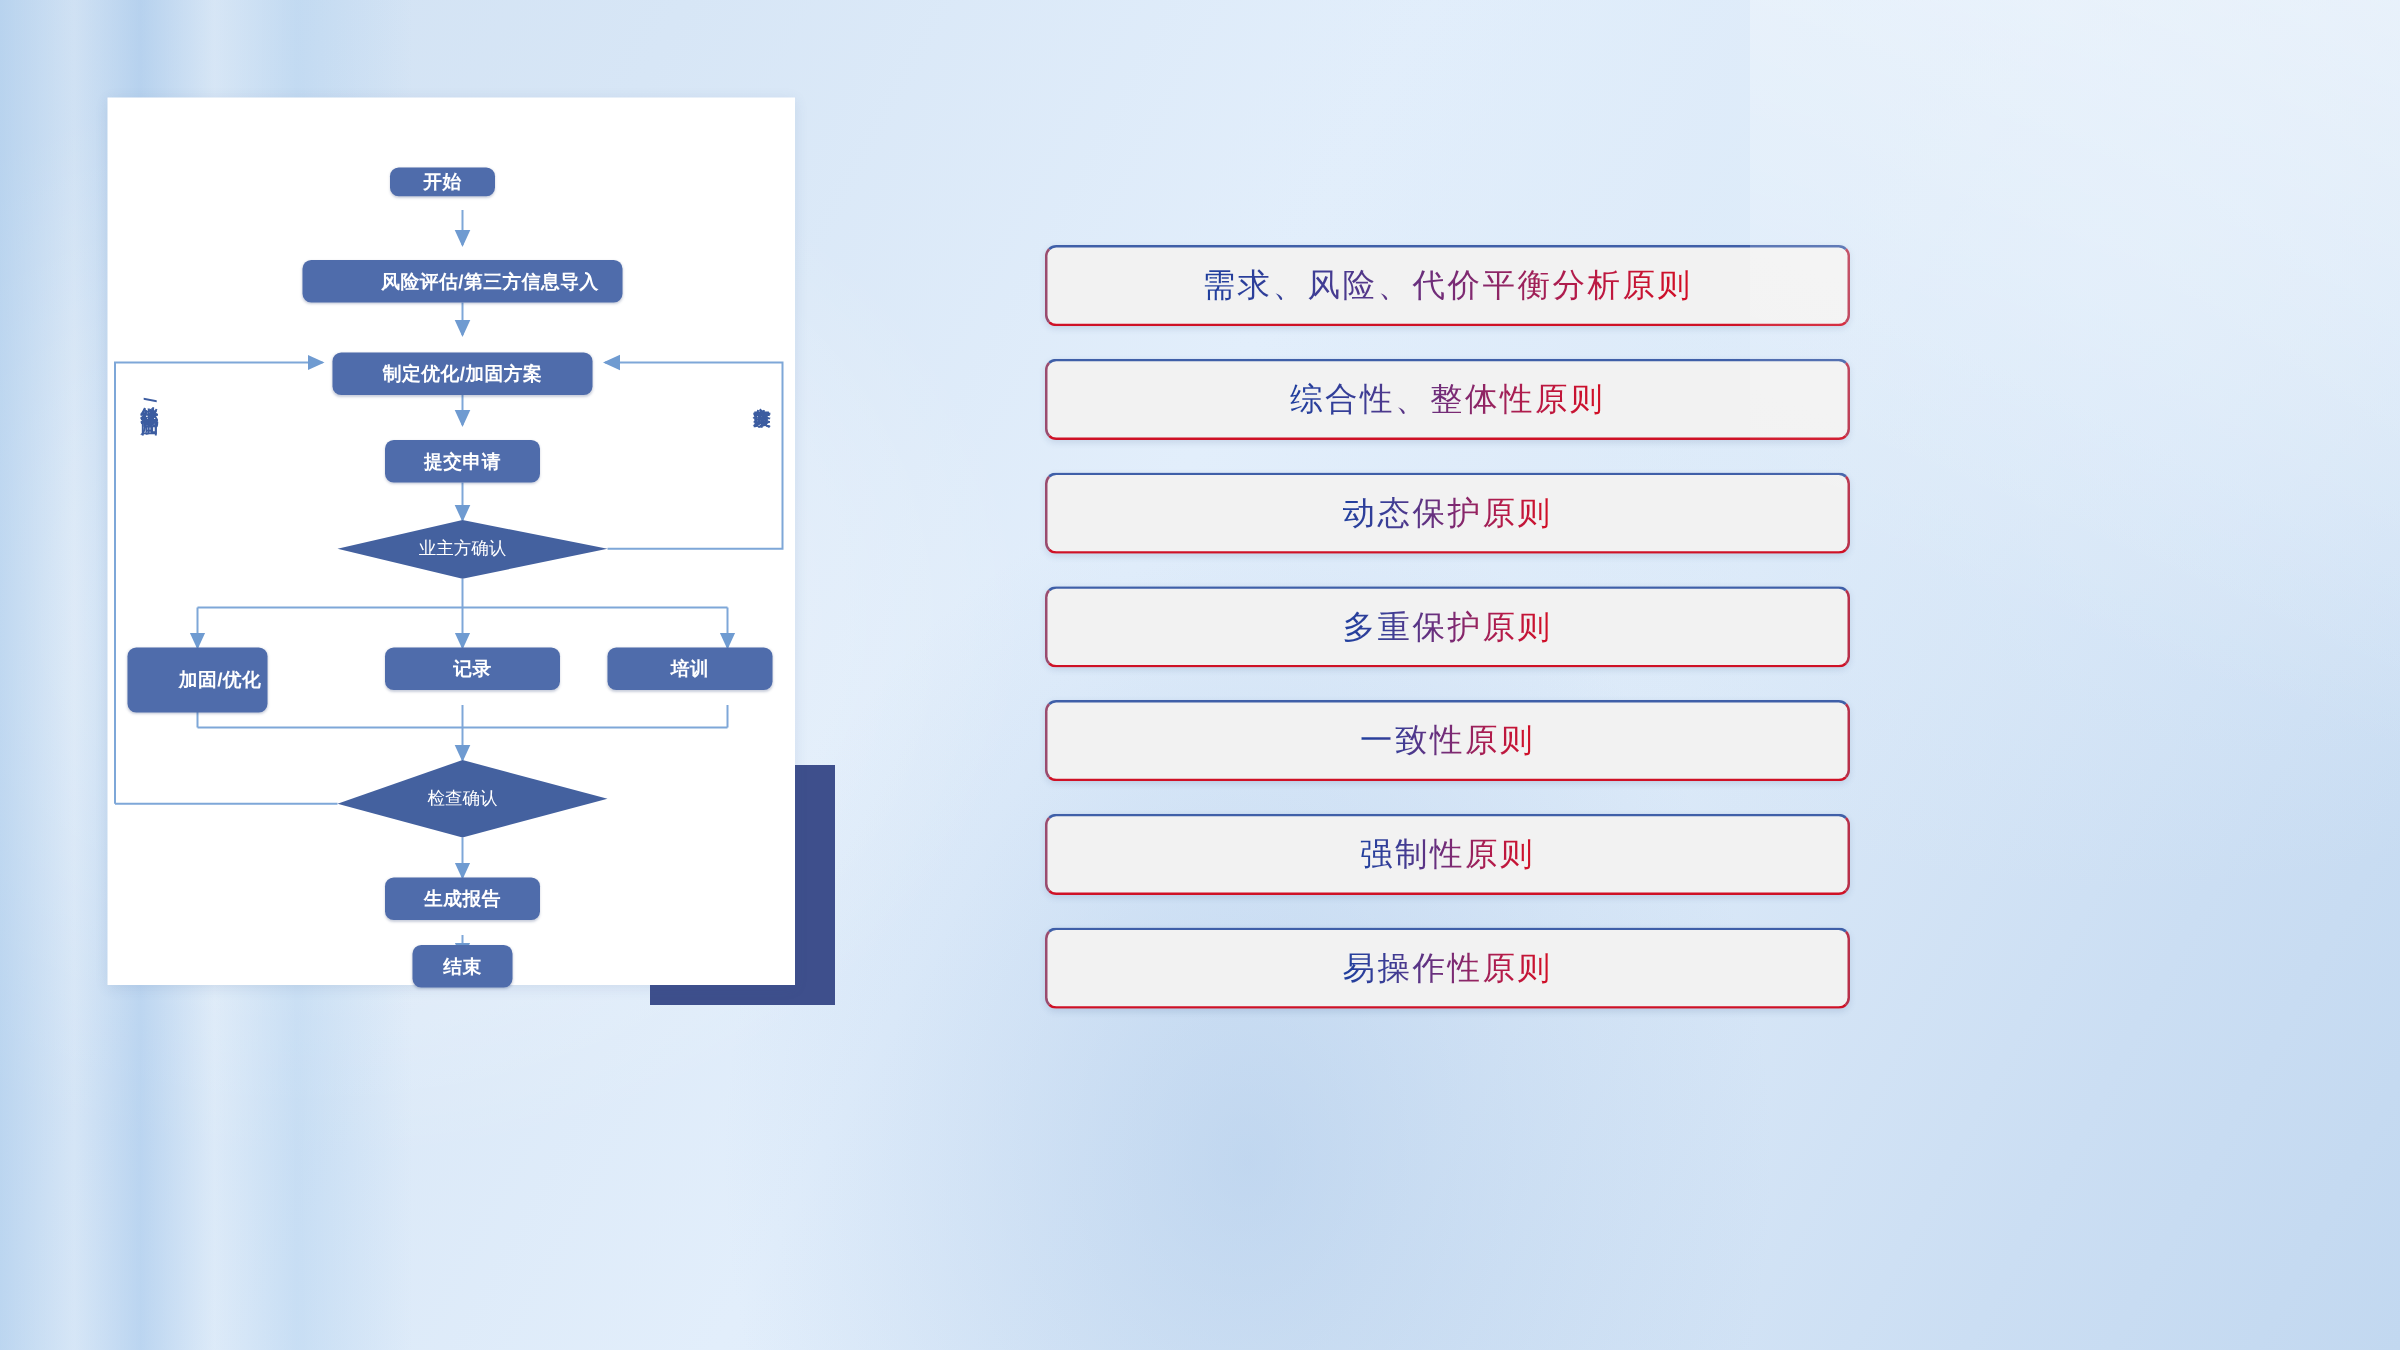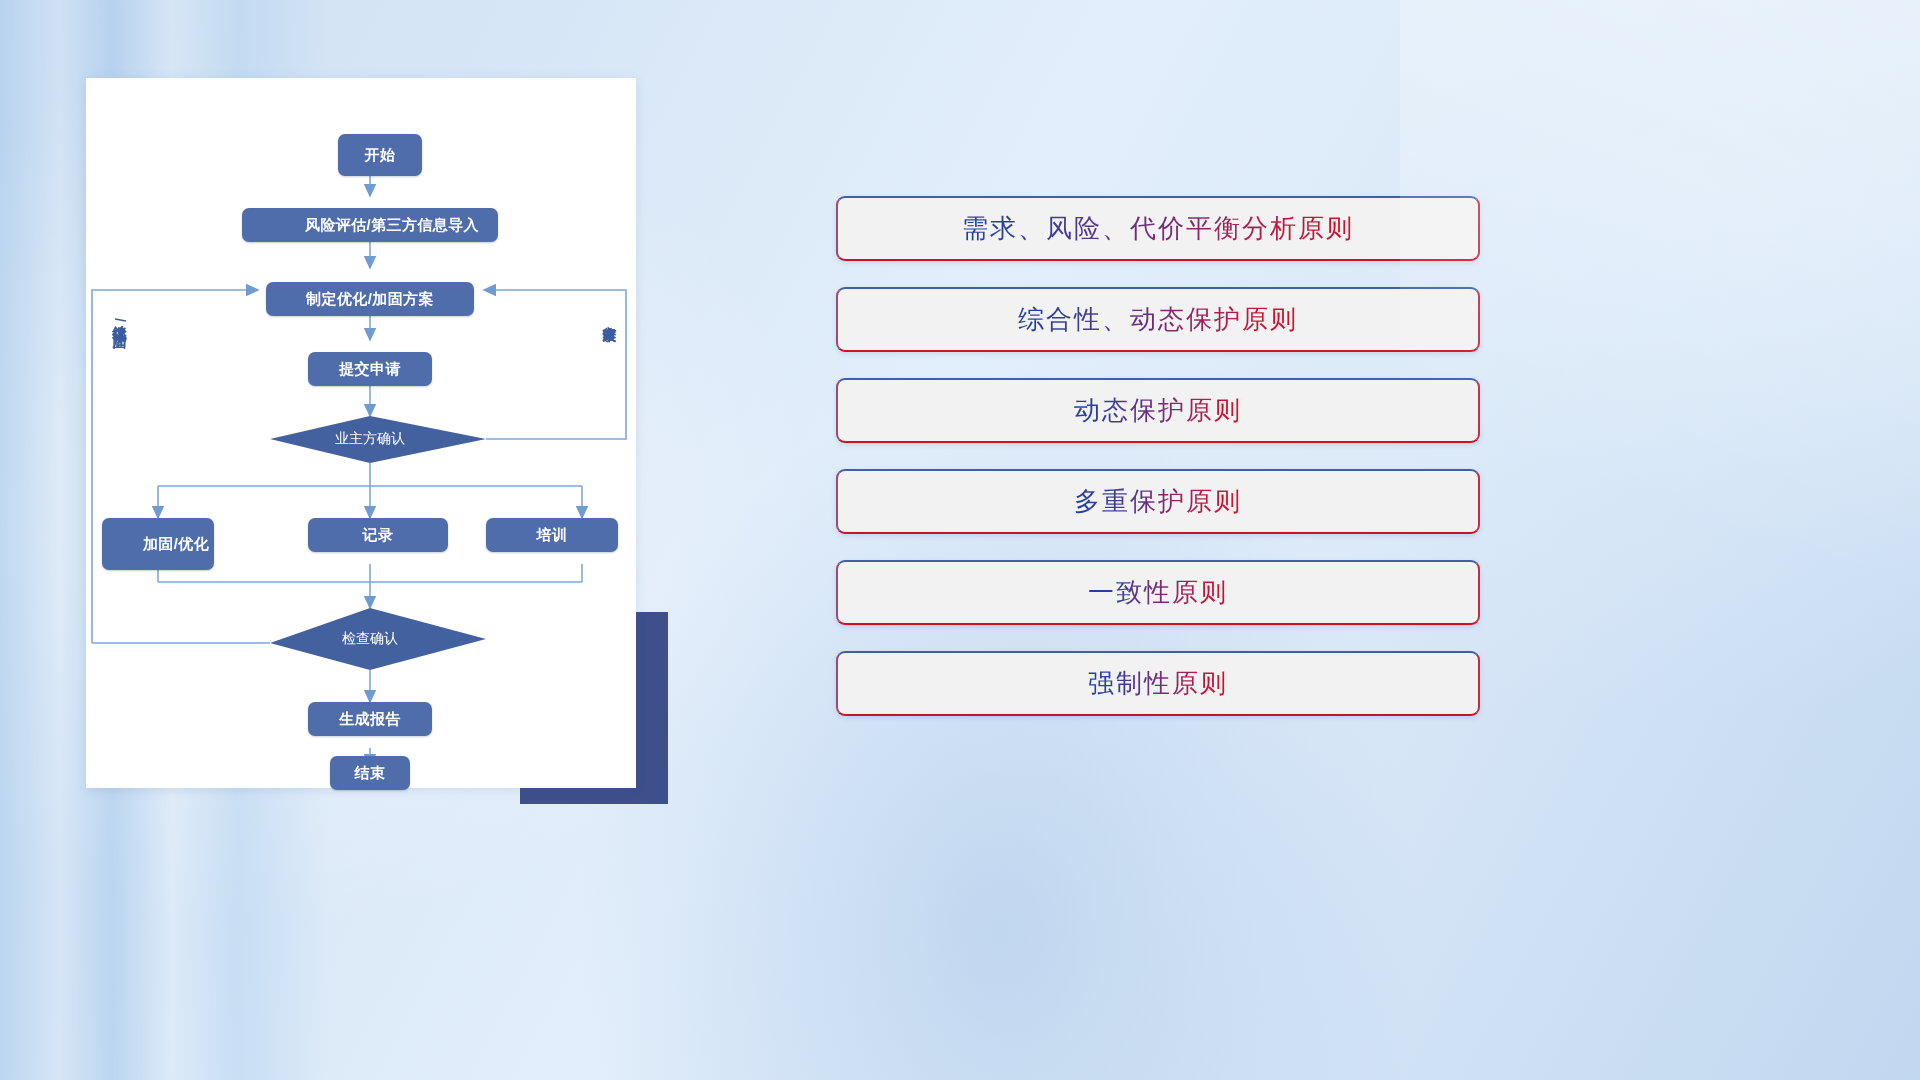--- a/index.html
+++ b/index.html
@@ -142,21 +142,21 @@
         <line x1="284" y1="592" x2="284" y2="624" marker-end="url(#ah)"></line>
 
         <line x1="284" y1="670" x2="284" y2="688" marker-end="url(#ah)"></line>
       </g>
 
       <polygon points="284,338 400,361 284,385 184,361" fill="#44619f"></polygon>
 
       <polygon points="284,530 400,561 284,592 184,565" fill="#44619f"></polygon>
     </svg>
 
-    <div class="node" style="left:252px; top:56px; width:84px; height:42px;">
+    <div class="node" style="left:226px; top:56px; width:84px; height:23px;">
       <span>开始</span>
     </div>
 
     <div class="node" style="left:156px; top:130px; width:256px; height:34px;padding-left:44px;">
       <span>风险评估/第三方信息导入</span>
     </div>
 
     <div class="node" style="left:180px; top:204px; width:208px; height:34px;">
       <span>制定优化/加固方案</span>
     </div>
@@ -197,29 +197,32 @@
 
     <div class="vlabel" style="left:516px; top:236px;">方案修改</div>
   </div>
 
 
   <div class="cards">
     <div class="p-card">
       <span class="txt">需求、风险、代价平衡分析原则</span>
     </div>
     <div class="p-card">
-      <span class="txt">综合性、动态保护原则</span>
+      <span class="txt">综合性、整体性原则</span>
     </div>
     <div class="p-card">
       <span class="txt">动态保护原则</span>
     </div>
     <div class="p-card">
       <span class="txt">多重保护原则</span>
     </div>
     <div class="p-card">
       <span class="txt">一致性原则</span>
     </div>
     <div class="p-card">
       <span class="txt">强制性原则</span>
     </div>
+    <div class="p-card">
+      <span class="txt">易操作性原则</span>
+    </div>
   </div>
 
 </div>
 
 </body></html>

